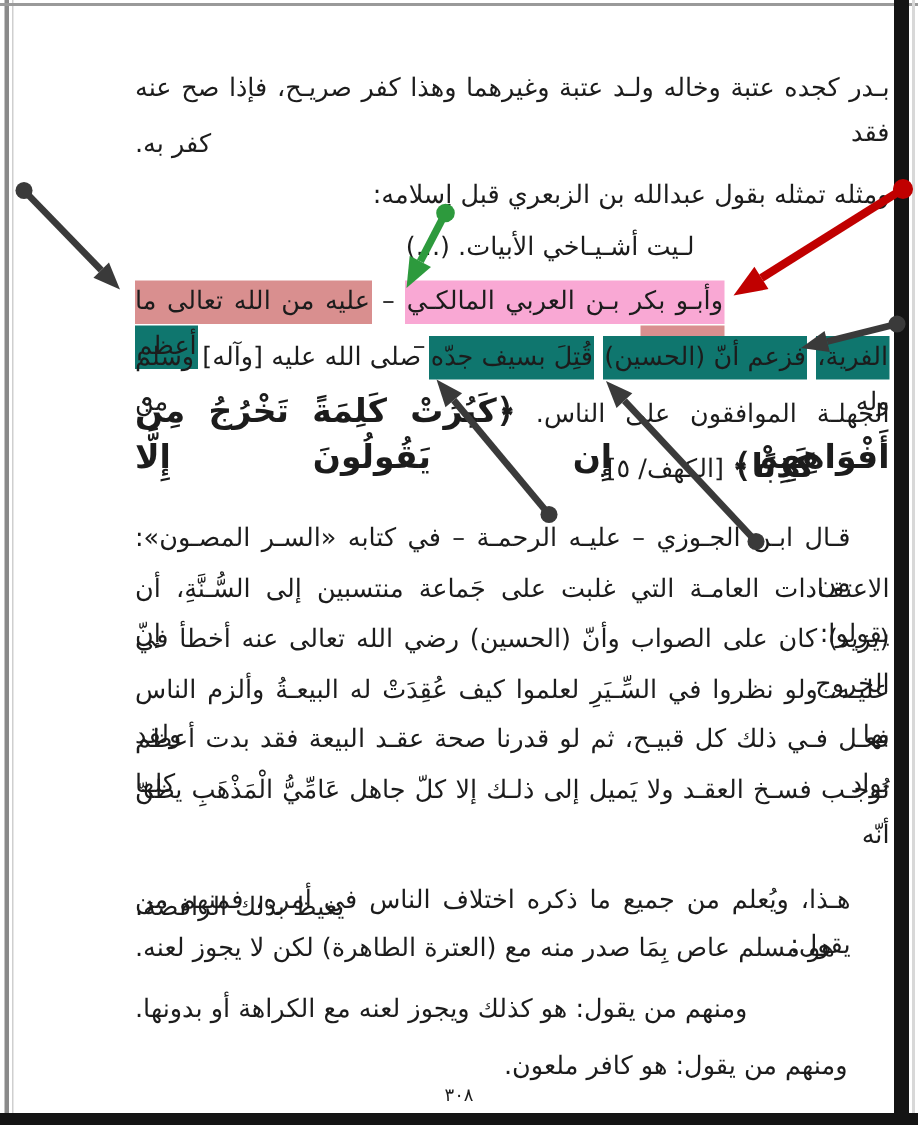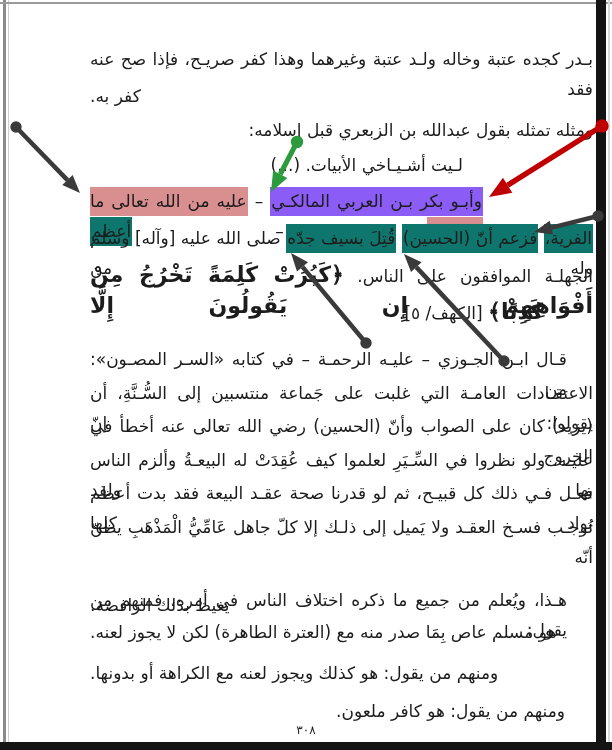--- a/index.html
+++ b/index.html
@@ -13,21 +13,21 @@
   .border-right2{position:absolute;left:608px;top:0;width:2px;height:750px;background:#d8d8d8;}
   .border-bottom{position:absolute;left:0;top:742px;width:612px;height:8px;background:#141414;}
 
   #text-block{position:absolute;left:90px;top:0;width:503px;direction:rtl;}
   .line{position:absolute;right:0;left:0;height:34px;line-height:30px;font-size:17px;color:#1c1c1c;
         text-align:justify;white-space:nowrap;}
   .line.j{white-space:normal;text-align:justify;text-align-last:justify;}
   .line.last-left{text-align-last:left;text-align:left;}
   .line.last-right{text-align-last:right;text-align:left;}
   .hl{padding:4px 1px 5px;}
-  .hl-yellow{background:#8b5cf6;}
+  .hl-yellow{background:#f9a8d4;}
   .hl-pink{background:#d98f8f;}
   .hl-cyan{background:#0f766e;}
   .quran{font-weight:700;font-size:22px;}
   #page-number{position:absolute;left:0;top:723px;width:612px;text-align:center;
                font-size:12px;color:#1c1c1c;direction:rtl;}
   #arrow-layer{position:absolute;left:0;top:0;width:612px;height:750px;pointer-events:none;}
 </style>
 </head>
 <body>
 

